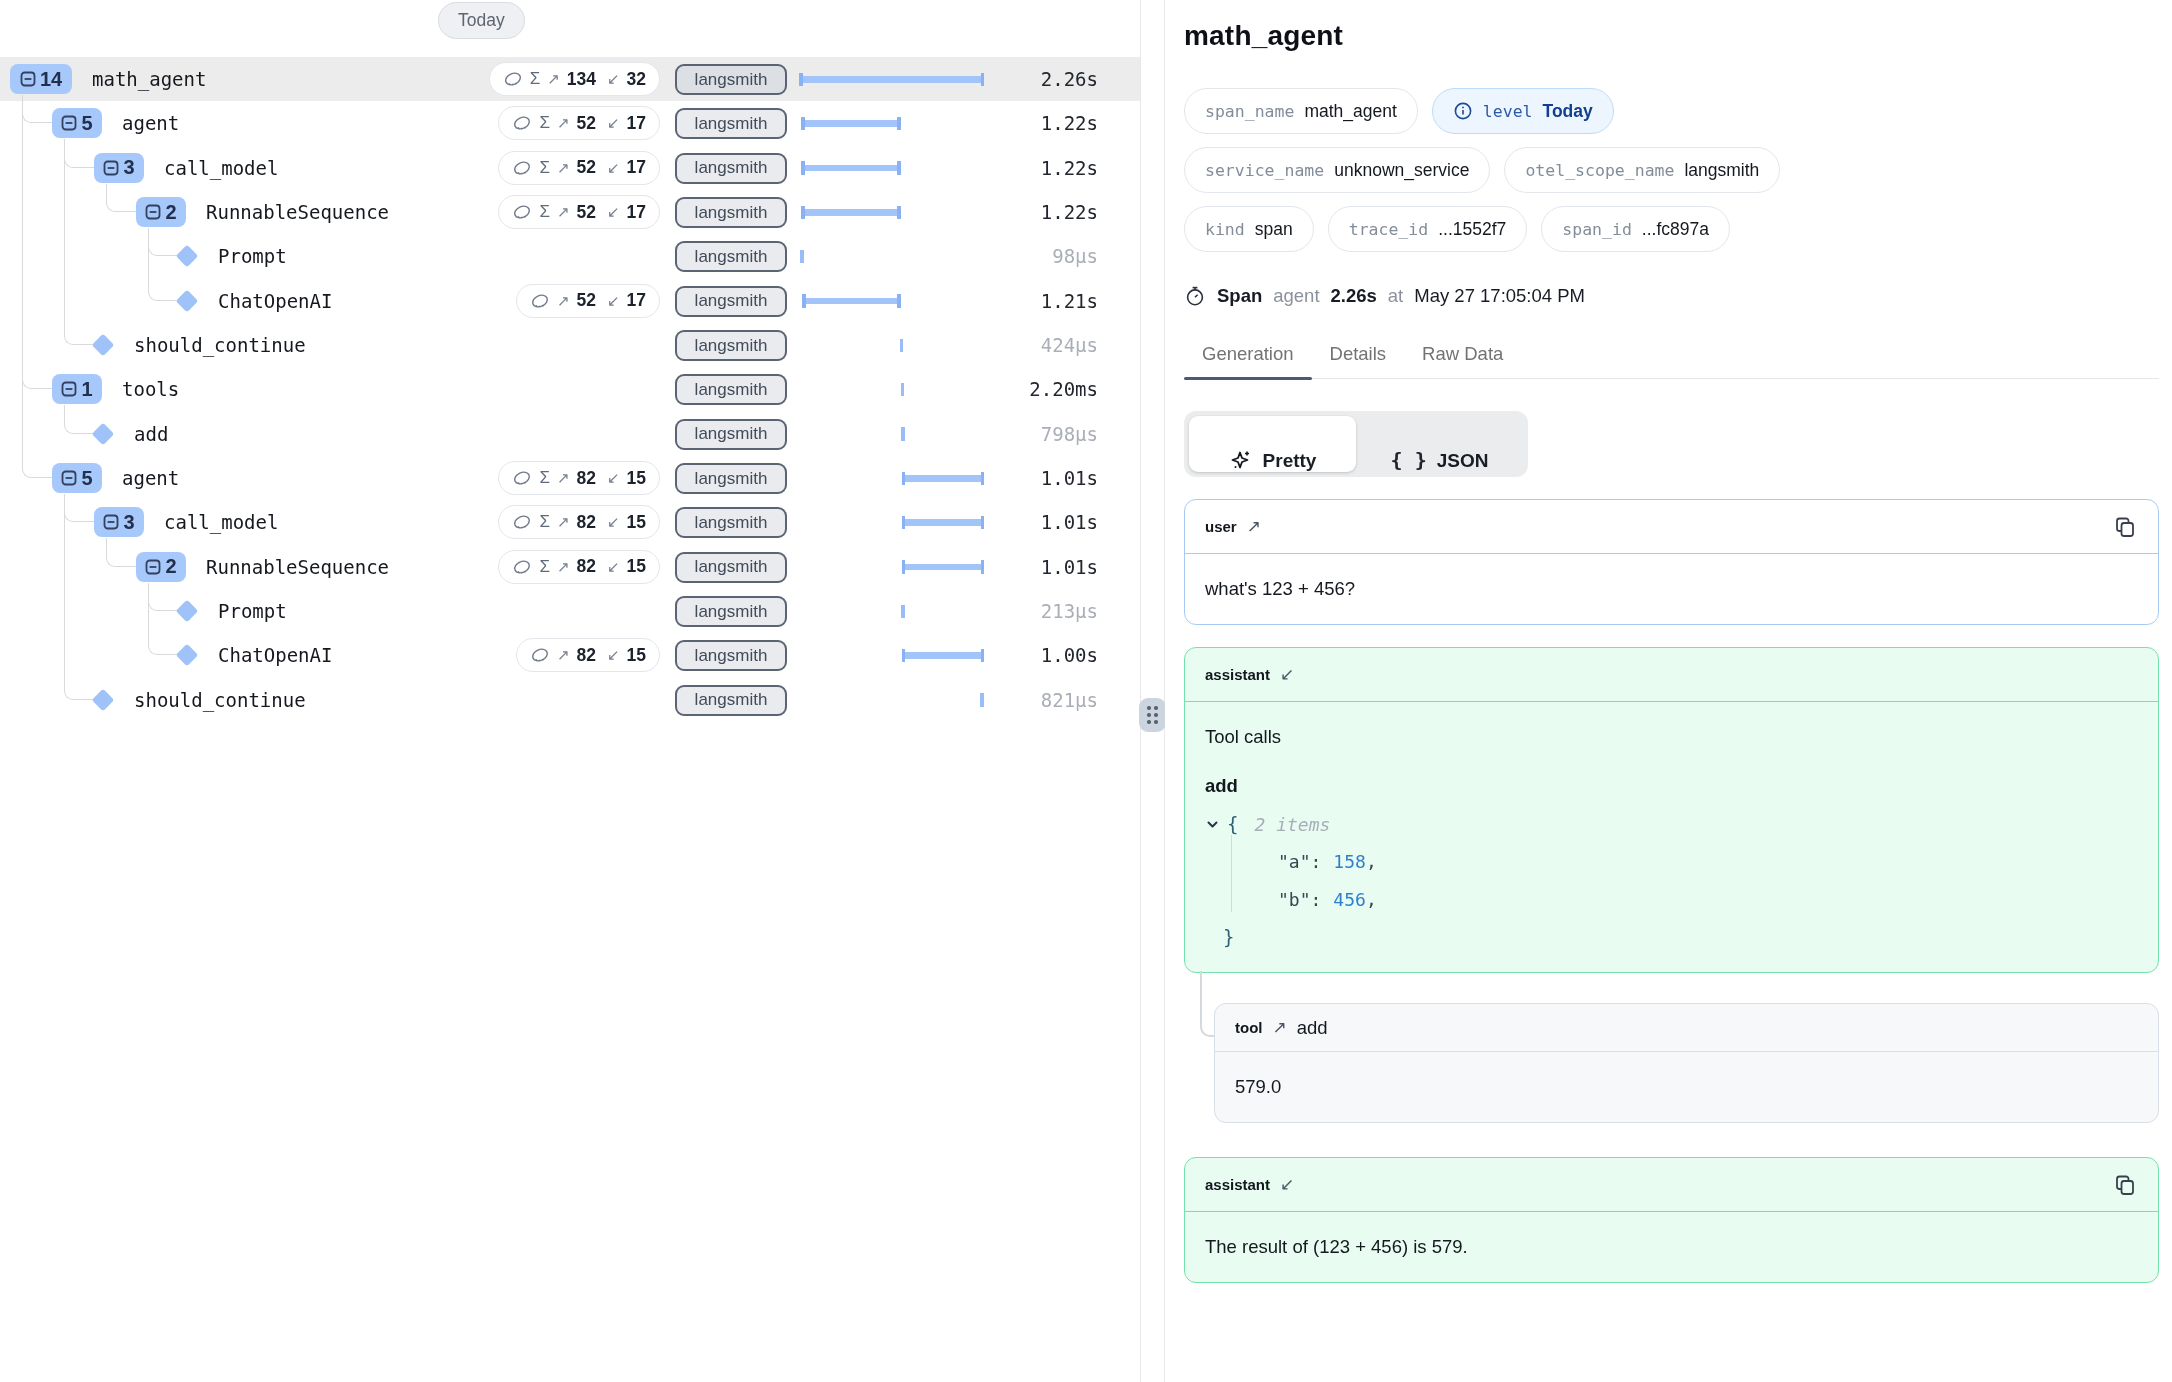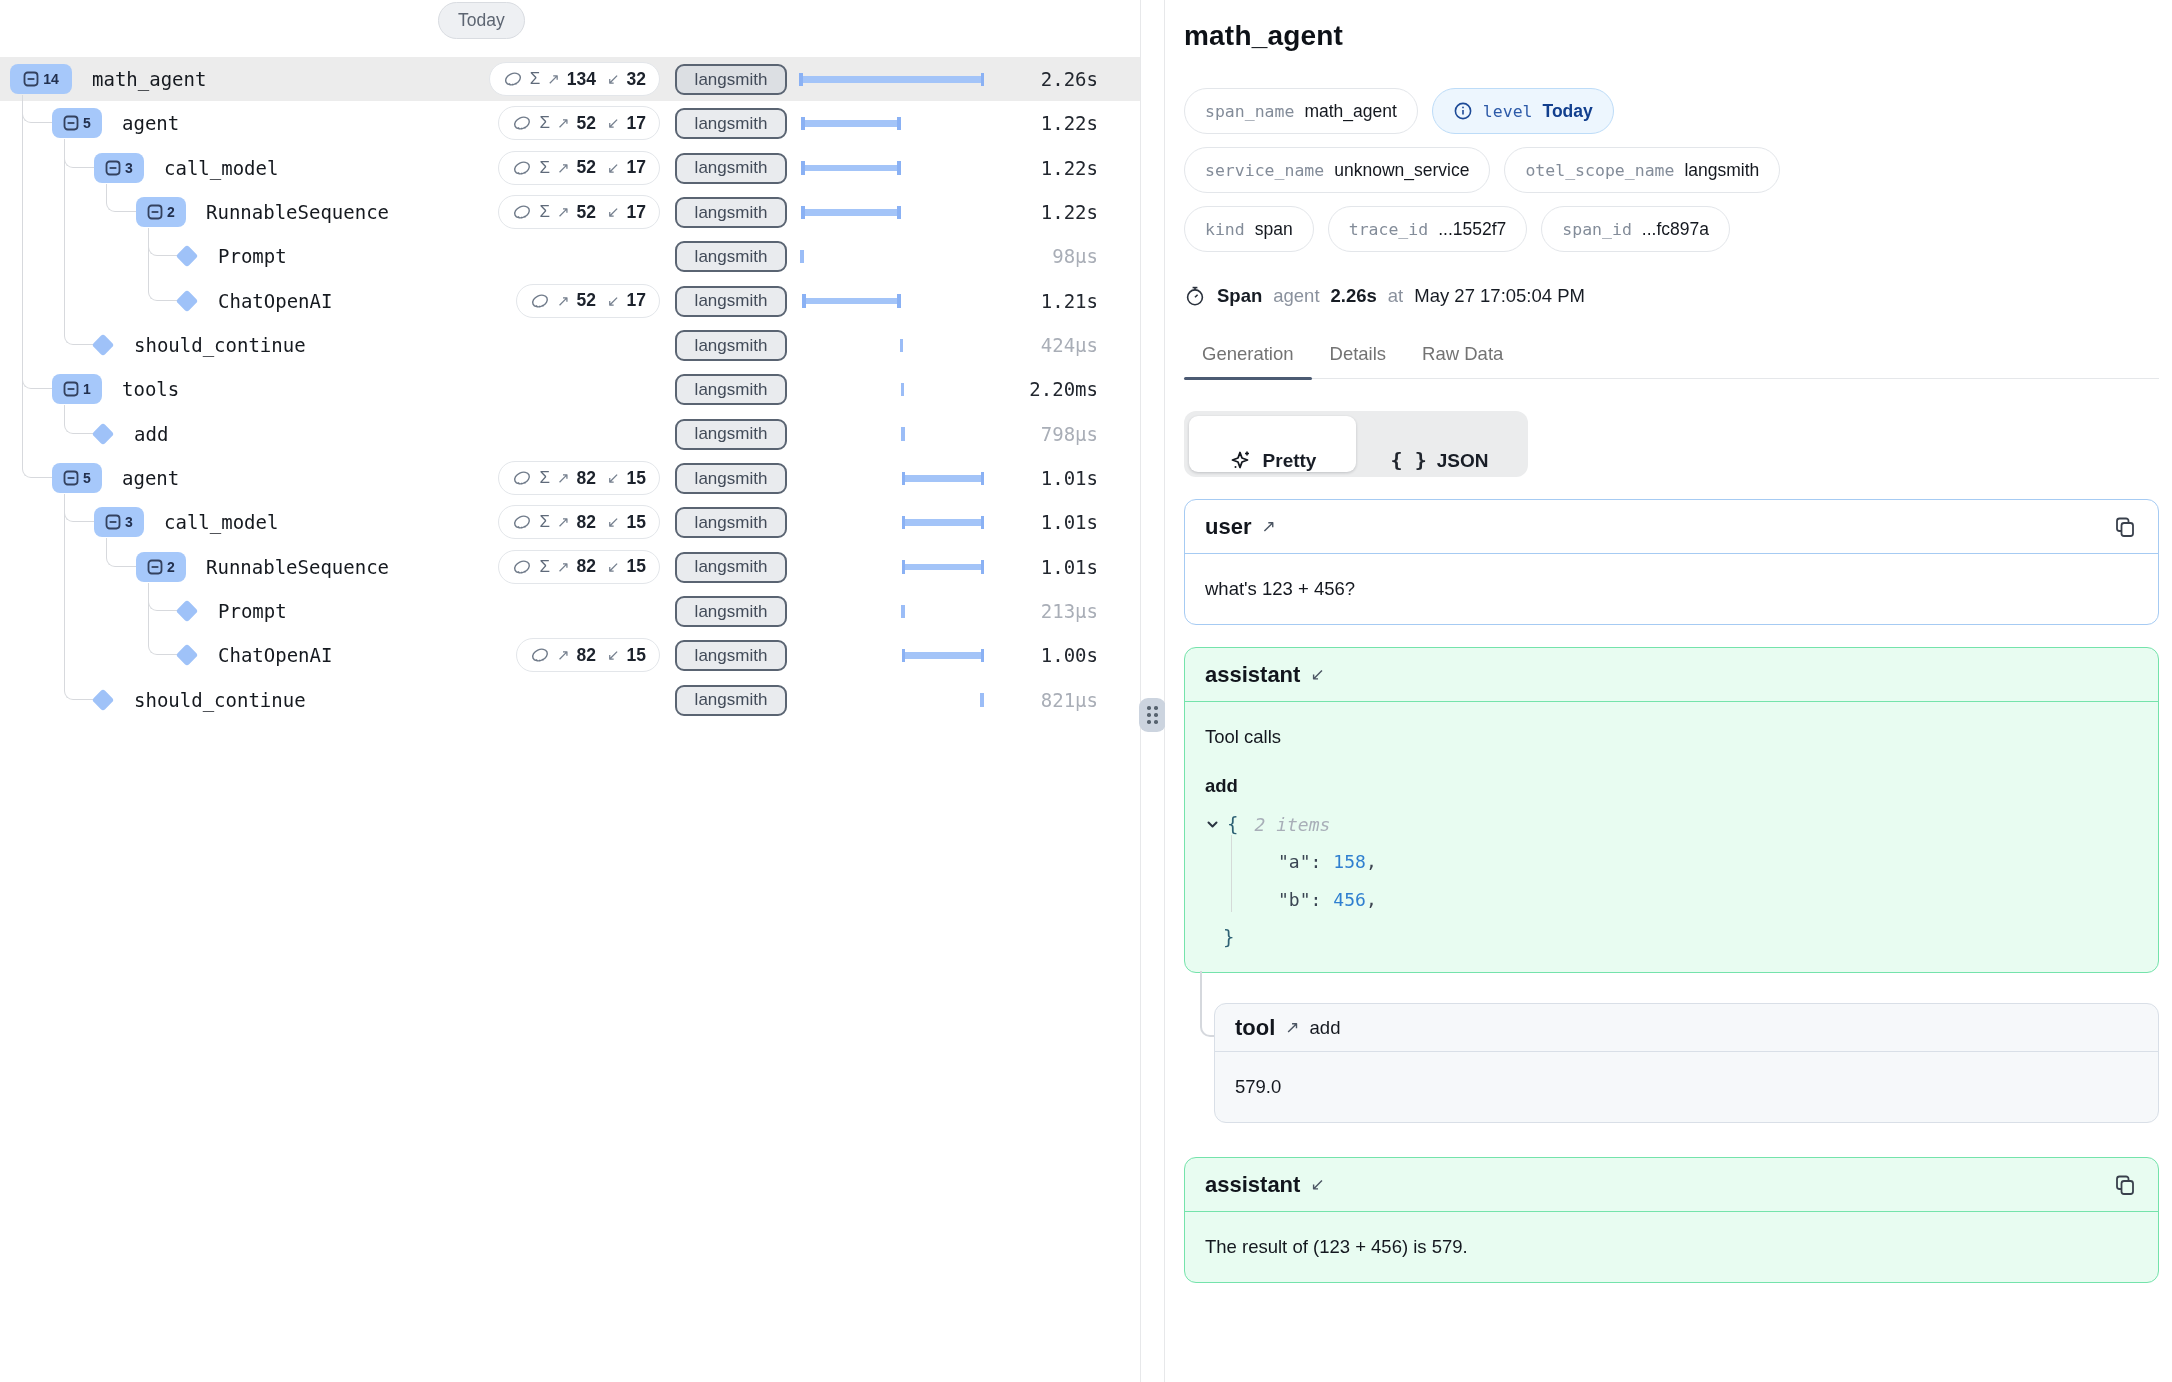--- a/index.html
+++ b/index.html
@@ -13,21 +13,21 @@
     background:#eef0f3; border:1px solid #d9dce1; border-radius:19px;
     display:flex; align-items:center; font-size:17.5px; color:#5d6572; }
   #tree-rows { position:absolute; left:0; top:57px; width:1140px; }
   .trow { position:absolute; left:0; width:1140px; height:44px; }
   .trow.selected { background:#ececec; }
   .telbow { position:absolute; border-left:1.5px solid #d7d9dd; border-bottom:1.5px solid #d7d9dd;
     border-bottom-left-radius:9px; }
   .badge { position:absolute; top:7px; height:30px; background:#a6c8fa; border-radius:8px;
     display:flex; align-items:center; justify-content:center; gap:4px; }
   .badge svg { display:block; }
-  .badge .cnt { font-size:14px; font-weight:700; color:#22304e; }
+  .badge .cnt { font-size:20px; font-weight:700; color:#22304e; }
   .diamond { position:absolute; top:14px; width:16px; height:16px; background:#9fc2f8;
     border-radius:3px; transform:rotate(45deg); }
   .rname { position:absolute; top:50%; transform:translateY(-50%); font-family:"DejaVu Sans Mono",monospace;
     font-size:19px; color:#15191f; white-space:pre; }
   .tokpill { position:absolute; right:480px; top:5px; height:34px; background:#fff;
     border:1.5px solid #e3e6ea; border-radius:17px; display:flex; align-items:center;
     padding:0 13px; gap:7px; }
   .sigma { font-size:17px; color:#5f6a7a; }
   .tk-arrow { color:#76808f; font-size:15px; }
   .tk-num { font-size:17.5px; font-weight:600; color:#1c222c; }
@@ -76,21 +76,21 @@
   .segmented { margin-top:32px; width:344px; height:66px; background:#ebeced; border-radius:12px;
     display:flex; padding:5px; }
   .seg { flex:1; display:flex; align-items:flex-end; justify-content:center; gap:10px;
     font-size:19px; font-weight:700; color:#181d26; border-radius:9px; }
   .seg.active { background:#fff; box-shadow:0 1px 3px rgba(20,24,33,.2); }
   .seg .braces { font-weight:600; font-size:20px; color:#20252d; }
 
   .card { width:975px; border-radius:12px; border:1.5px solid; margin-top:22px; background:#fff; }
   .card-h { height:54px; display:flex; align-items:center; padding:0 20px; gap:10px;
     border-bottom:1.5px solid; border-color:inherit; }
-  .role { font-weight:700; font-size:22px; color:#12161d; }
+  .role { font-weight:700; font-size:15px; color:#12161d; }
   .harrow { color:#4c5663; font-size:17px; }
   .copy-btn { margin-left:auto; width:26px; height:26px; display:flex; align-items:center;
     justify-content:center; }
   .card-b { padding:24px 20px; font-size:18.5px; color:#14181f; }
   .user-card { border-color:#a6cbf3; }
   .assist { background:#e8fcf1; border-color:#74e3ab; }
   .tool-card { background:#f6f8fa; border-color:#d9dfe7; width:945px; margin-left:30px; margin-top:0; }
   .tool-card .card-h { height:48px; }
   .tool-name { font-size:18.5px; color:#14181f; }
 

